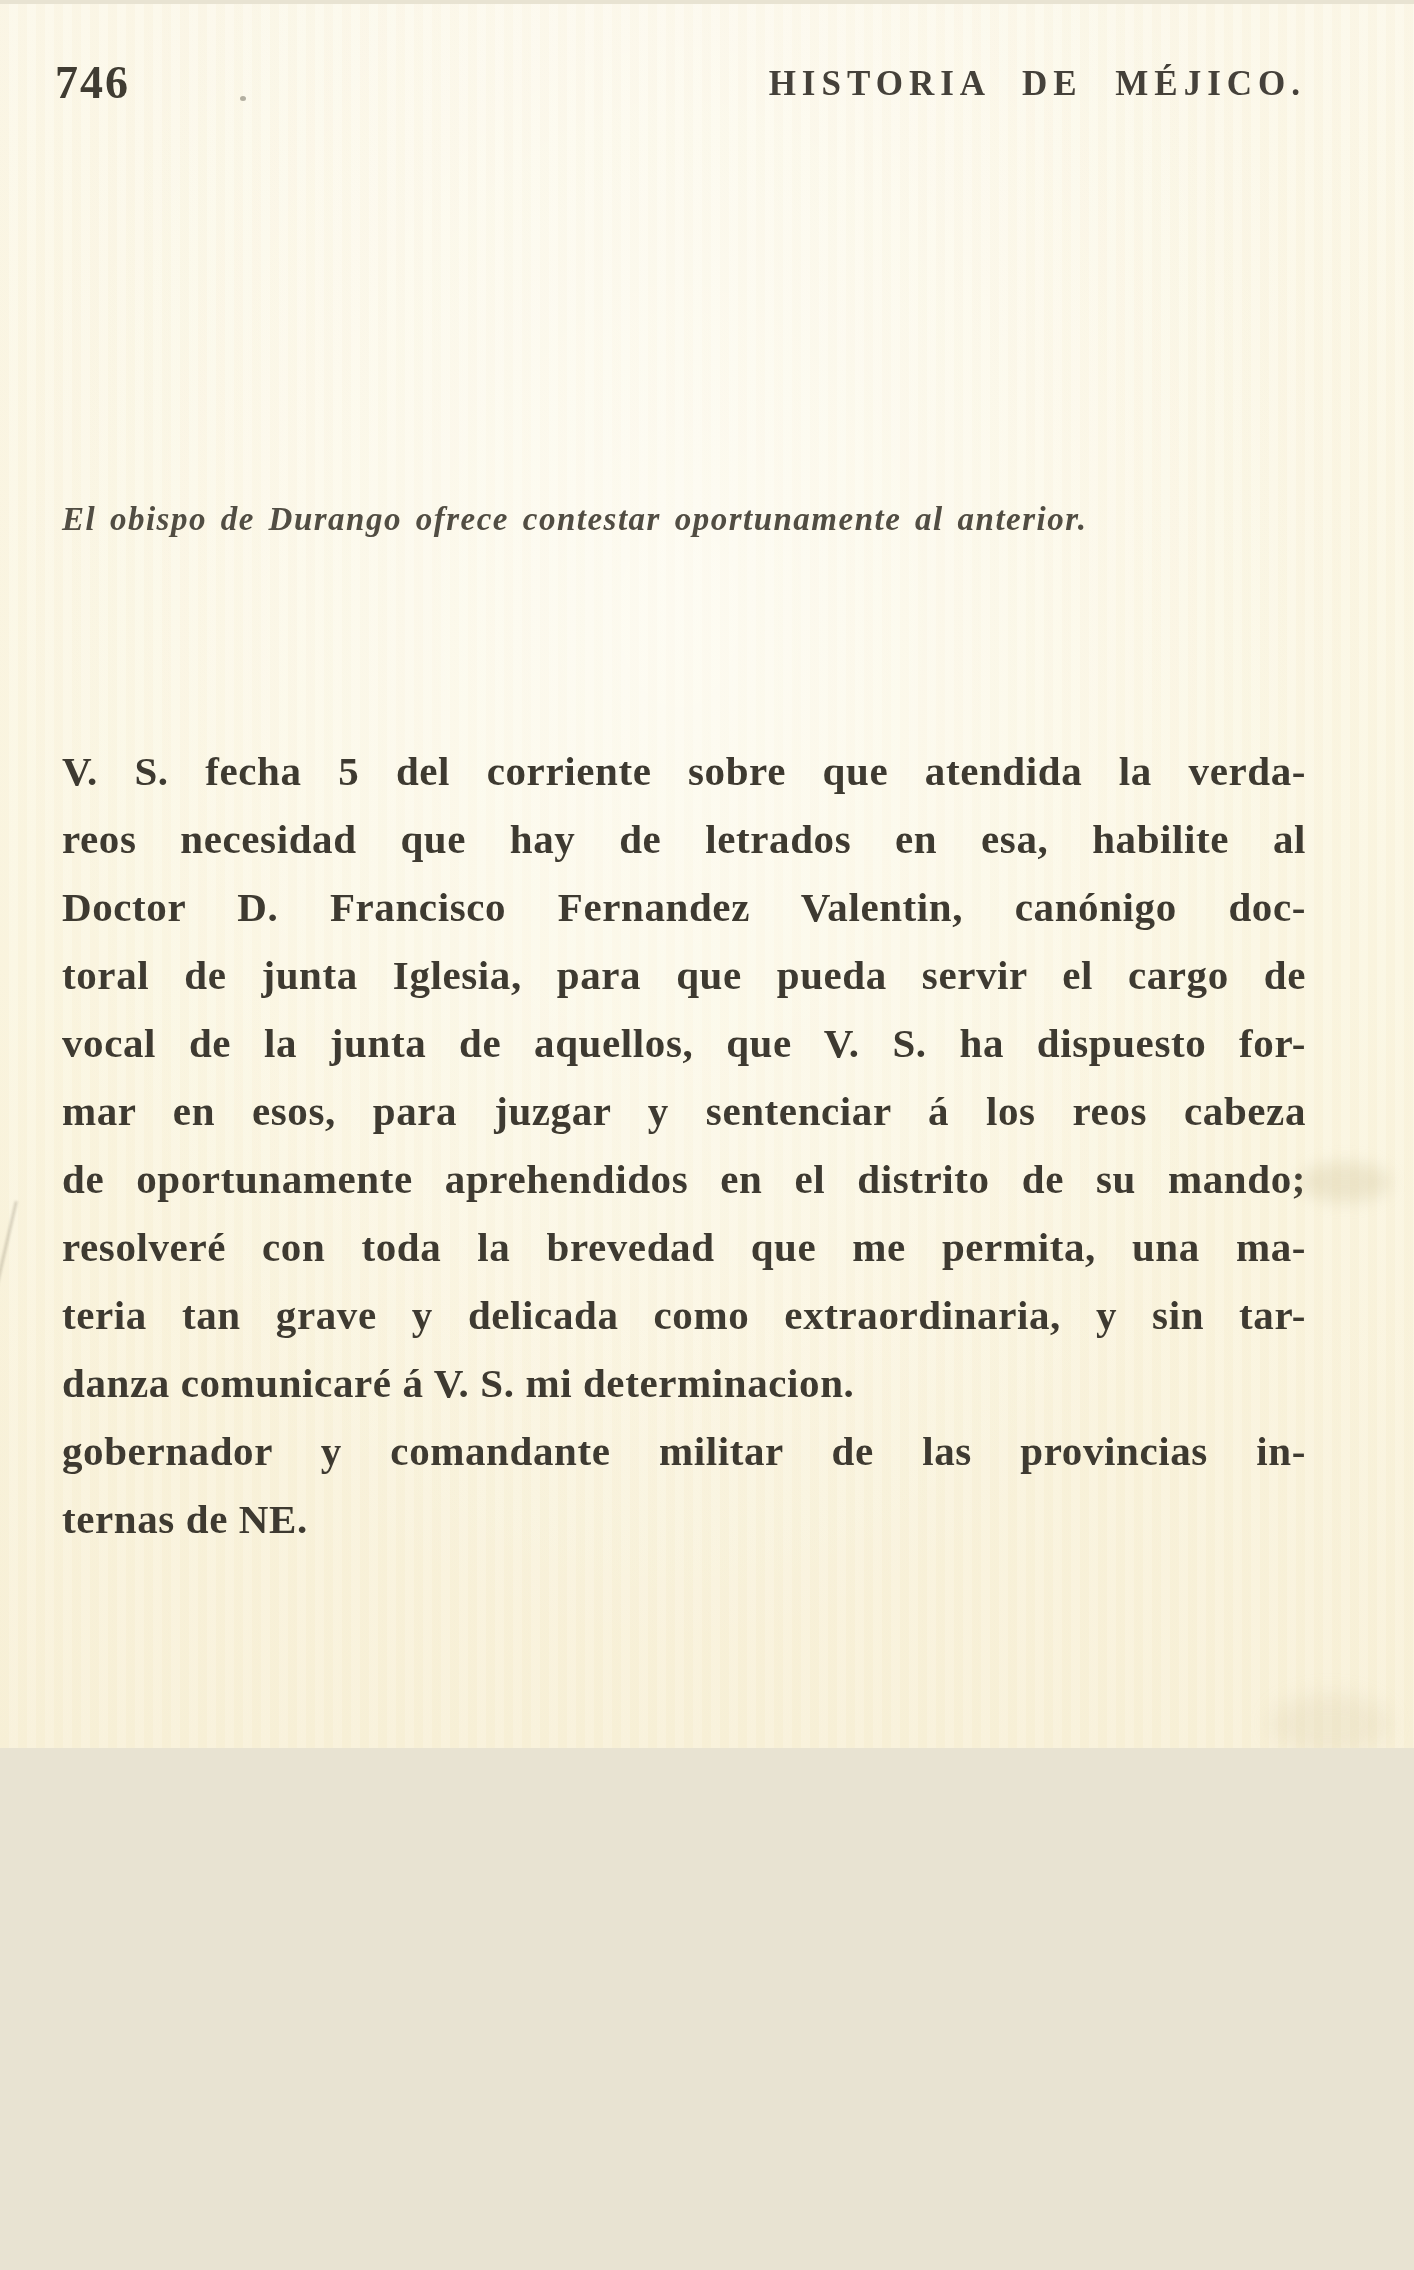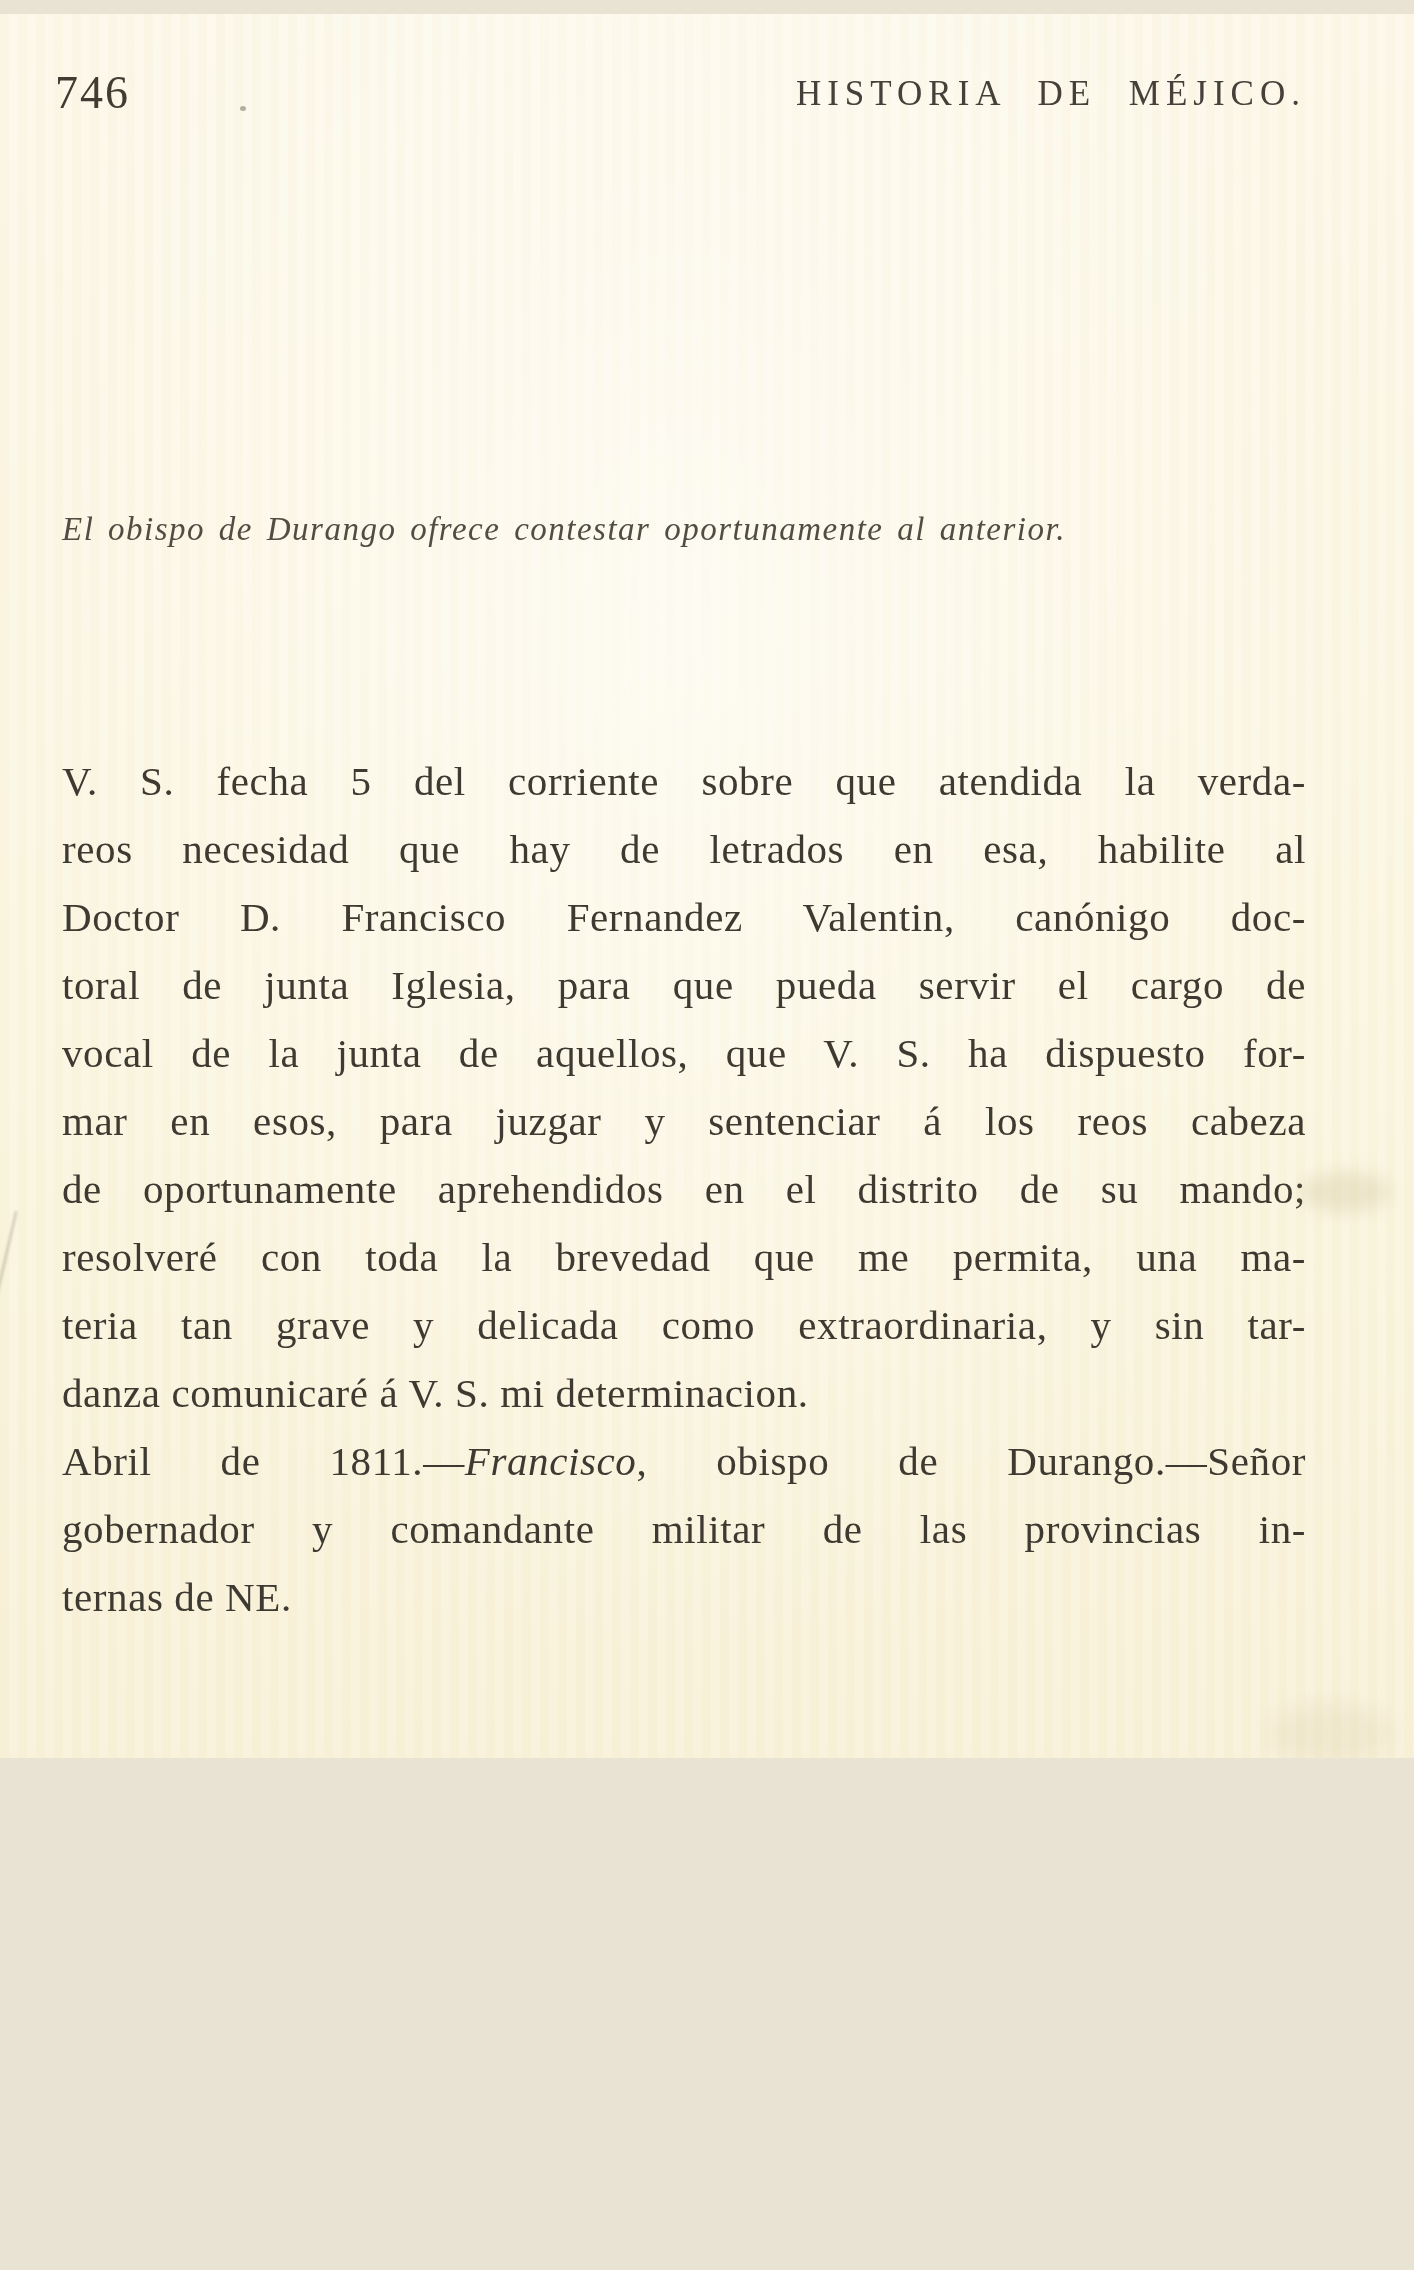--- a/index.html
+++ b/index.html
@@ -4,28 +4,29 @@
 <style>
   html,body{margin:0;padding:0;}
   body{
     background:#e8e3d2;
     font-family:"Liberation Serif", serif;
   }
   .page{
     position:relative;
     width:1414px;
     height:1744px;
-    margin:14px auto;
+    margin:4px auto;
     overflow:hidden;
     color:#3e3a31;
     background-color:#fbf6e4;
     background-image:
       radial-gradient(ellipse at 48% 35%, rgba(255,255,252,0.55), rgba(255,255,252,0) 65%),
       repeating-linear-gradient(90deg, rgba(238,226,188,0.10) 0 9px, rgba(255,255,248,0.10) 9px 18px),
       linear-gradient(180deg, #fcf8ea 0%, #fbf6e2 55%, #f8f1d9 100%);
+    font-weight: bold;
   }
   .page-number{
     position:absolute;
     left:55px; top:52px;
     font-size:46px;
     letter-spacing:2px;
     color:#403c32;
   }
   .running-title{
     position:absolute;
@@ -130,21 +131,20 @@
     <div class="line">V. S. fecha 5 del corriente sobre que atendida la verda-</div>
     <div class="line">reos necesidad que hay de letrados en esa, habilite al</div>
     <div class="line">Doctor D. Francisco Fernandez Valentin, canónigo doc-</div>
     <div class="line">toral de junta Iglesia, para que pueda servir el cargo de</div>
     <div class="line">vocal de la junta de aquellos, que V. S. ha dispuesto for-</div>
     <div class="line">mar en esos, para juzgar y sentenciar á los reos cabeza</div>
     <div class="line">de oportunamente aprehendidos en el distrito de su mando;</div>
     <div class="line">resolveré con toda la brevedad que me permita, una ma-</div>
     <div class="line">teria tan grave y delicada como extraordinaria, y sin tar-</div>
     <div class="line flush-left">danza comunicaré á V. S. mi determinacion.</div>
-    <div class="line"><span>Abril de 1811.—</span><span class="italic">Francisco</span><span>, obispo de Durango.—Señor</span></div>
     <div class="line">gobernador y comandante militar de las provincias in-</div>
     <div class="line flush-left">ternas de NE.</div>
   </div>
 
   <div class="end-rule"></div>
 
   <div class="crease-mark"></div>
   <div class="speck"></div>
   <div class="smudge-a"></div>
   <div class="smudge-b"></div>

